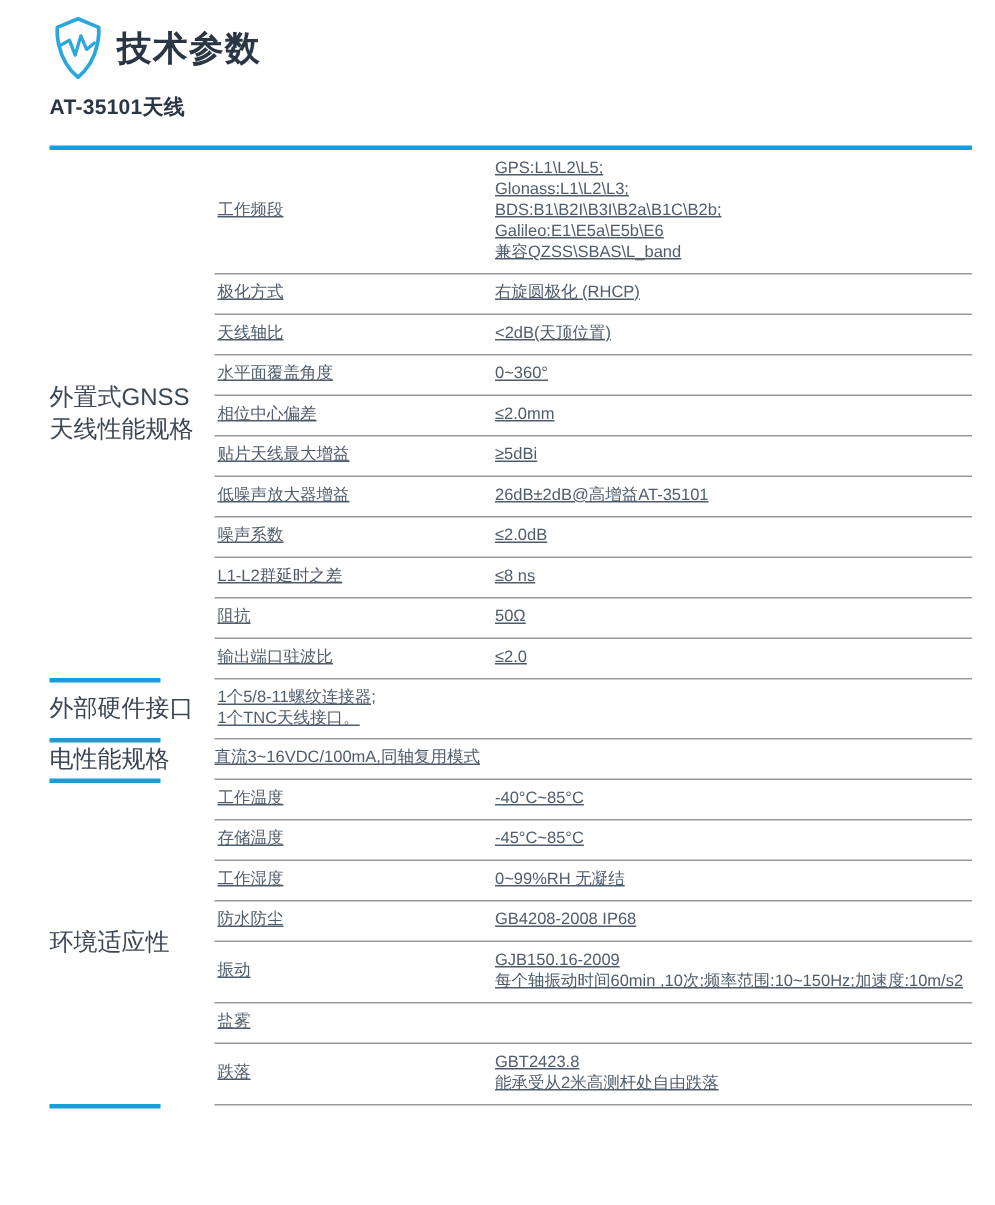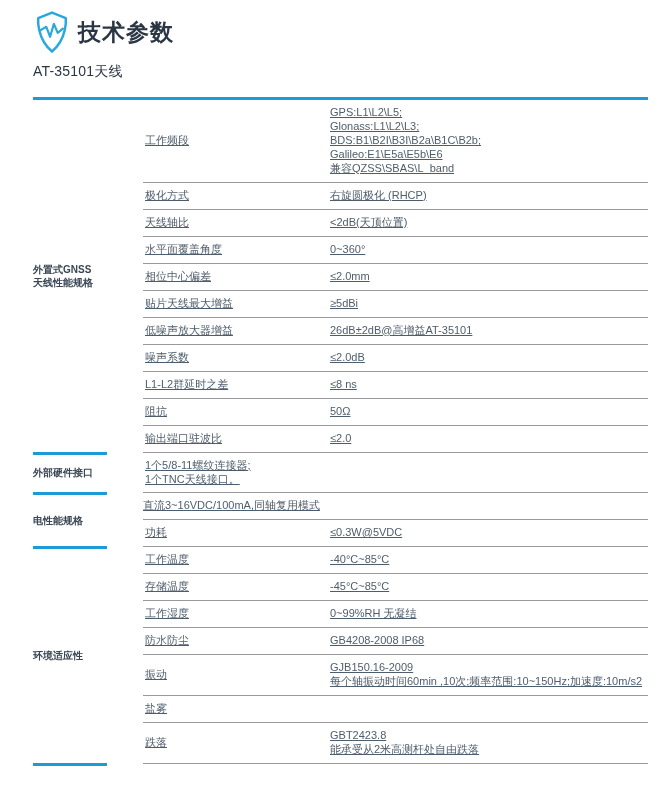--- a/index.html
+++ b/index.html
@@ -13,27 +13,27 @@
   html,body{margin:0;padding:0;}
   body{
     width:663px;height:803px;overflow:hidden;background:#ffffff;
     font-family:"Liberation Sans","DejaVu Sans",sans-serif;
     color:var(--text);
   }
   .page{width:663px;height:699px;padding:8px 15px 0 33px;}
   .hdr{display:flex;align-items:center;height:48px;}
   .hdr .icon{width:38px;height:44px;flex:none;display:flex;align-items:center;justify-content:center;}
   .hdr h1{margin:0 0 0 7px;font-size:23px;font-weight:bold;color:var(--title);letter-spacing:1px;}
-  h2.product{margin:7px 0 16px 0;font-size:14px;font-weight:normal;color:var(--title);letter-spacing:.2px;}
+  h2.product{margin:7px 0 16px 0;font-size:14px;font-weight:bold;color:var(--title);letter-spacing:.2px;}
   .divider{margin-top:9px;height:3px;background:var(--accent);width:615px;}
   
   .sec{display:flex;width:615px;}
   .sec-left{width:110px;flex:none;position:relative;display:flex;align-items:center;}
   .sec-left::after{content:"";position:absolute;left:0;bottom:-2px;width:74px;height:3px;background:var(--accent);}
-  .sec-label{font-size:10px;font-weight:bold;color:var(--label);white-space:pre-line;line-height:1.35;}
+  .sec-label{font-size:16px;font-weight:normal;color:var(--label);white-space:pre-line;line-height:1.35;}
   .sec-rows{flex:1;min-width:0;}
   .row{display:flex;border-bottom:1px solid var(--sep);min-height:25px;}
   .cell{white-space:pre-line;font-size:11px;line-height:1.27;display:flex;align-items:center;text-decoration:underline;}
   .cell.param{width:187px;flex:none;padding:6px 10px 6px 2px;}
   .cell.value{flex:1;min-width:0;padding:6px 0;}
   .row.full .cell.param{width:100%;}
 </style>
 </head>
 <body>
 
@@ -120,24 +120,20 @@
         </div>
       </section>
       <section class="sec">
         <div class="sec-left">
           <div class="sec-label">电性能规格</div>
         </div>
         <div class="sec-rows">
           <div class="row">
             <div class="cell value">直流3~16VDC/100mA,同轴复用模式</div>
           </div>
-          <div class="row">
-            <div class="cell param">功耗</div>
-            <div class="cell value">≤0.3W@5VDC</div>
-          </div>
         </div>
       </section>
       <section class="sec">
         <div class="sec-left">
           <div class="sec-label">环境适应性</div>
         </div>
         <div class="sec-rows">
           <div class="row">
             <div class="cell param">工作温度</div>
             <div class="cell value">-40°C~85°C</div>

